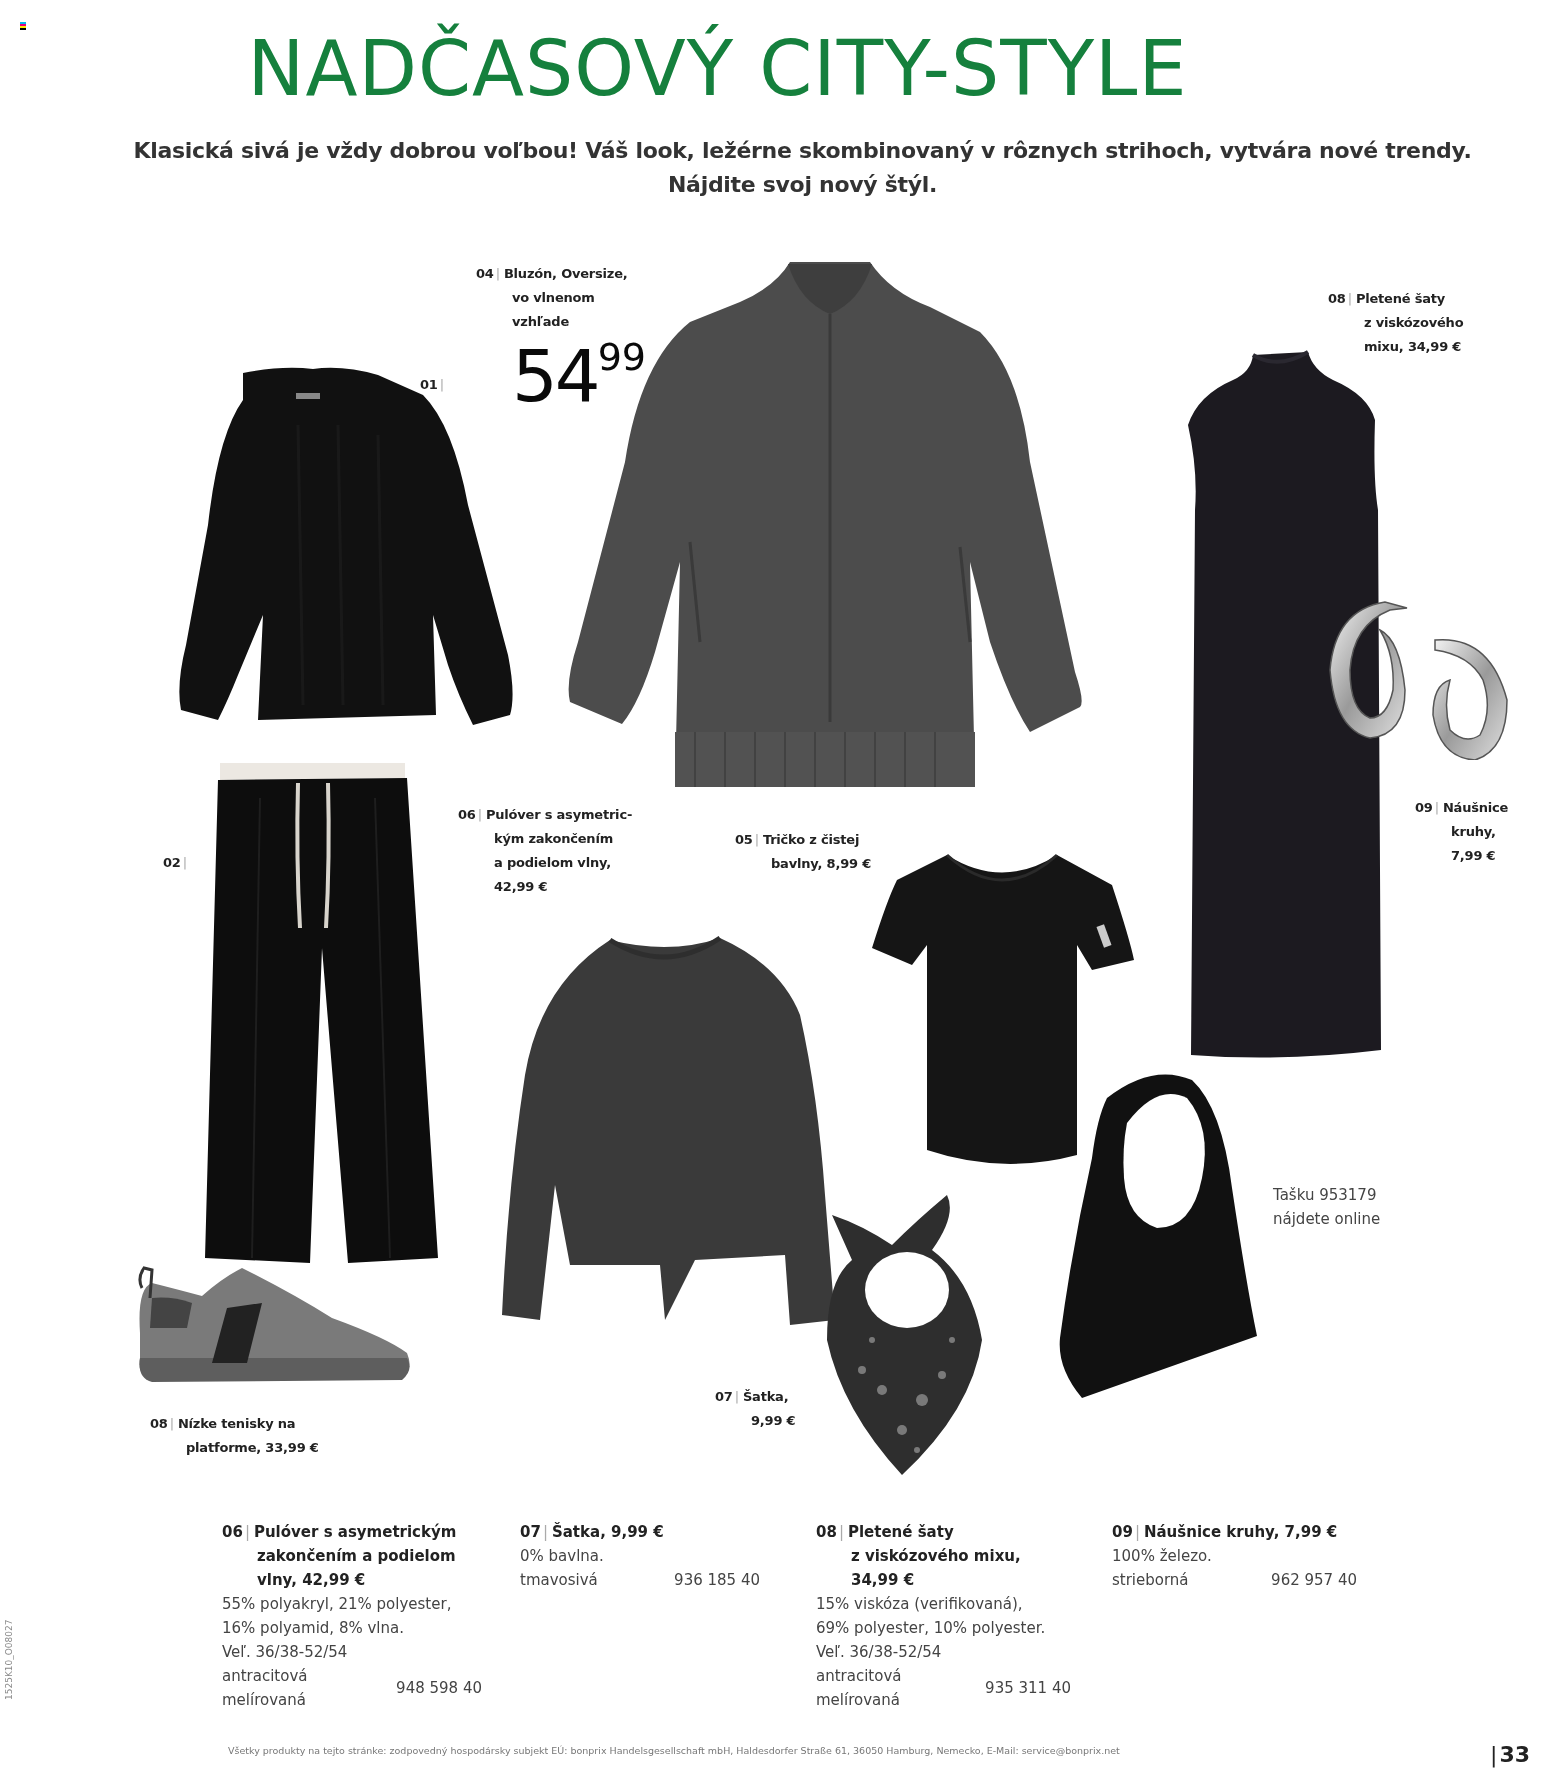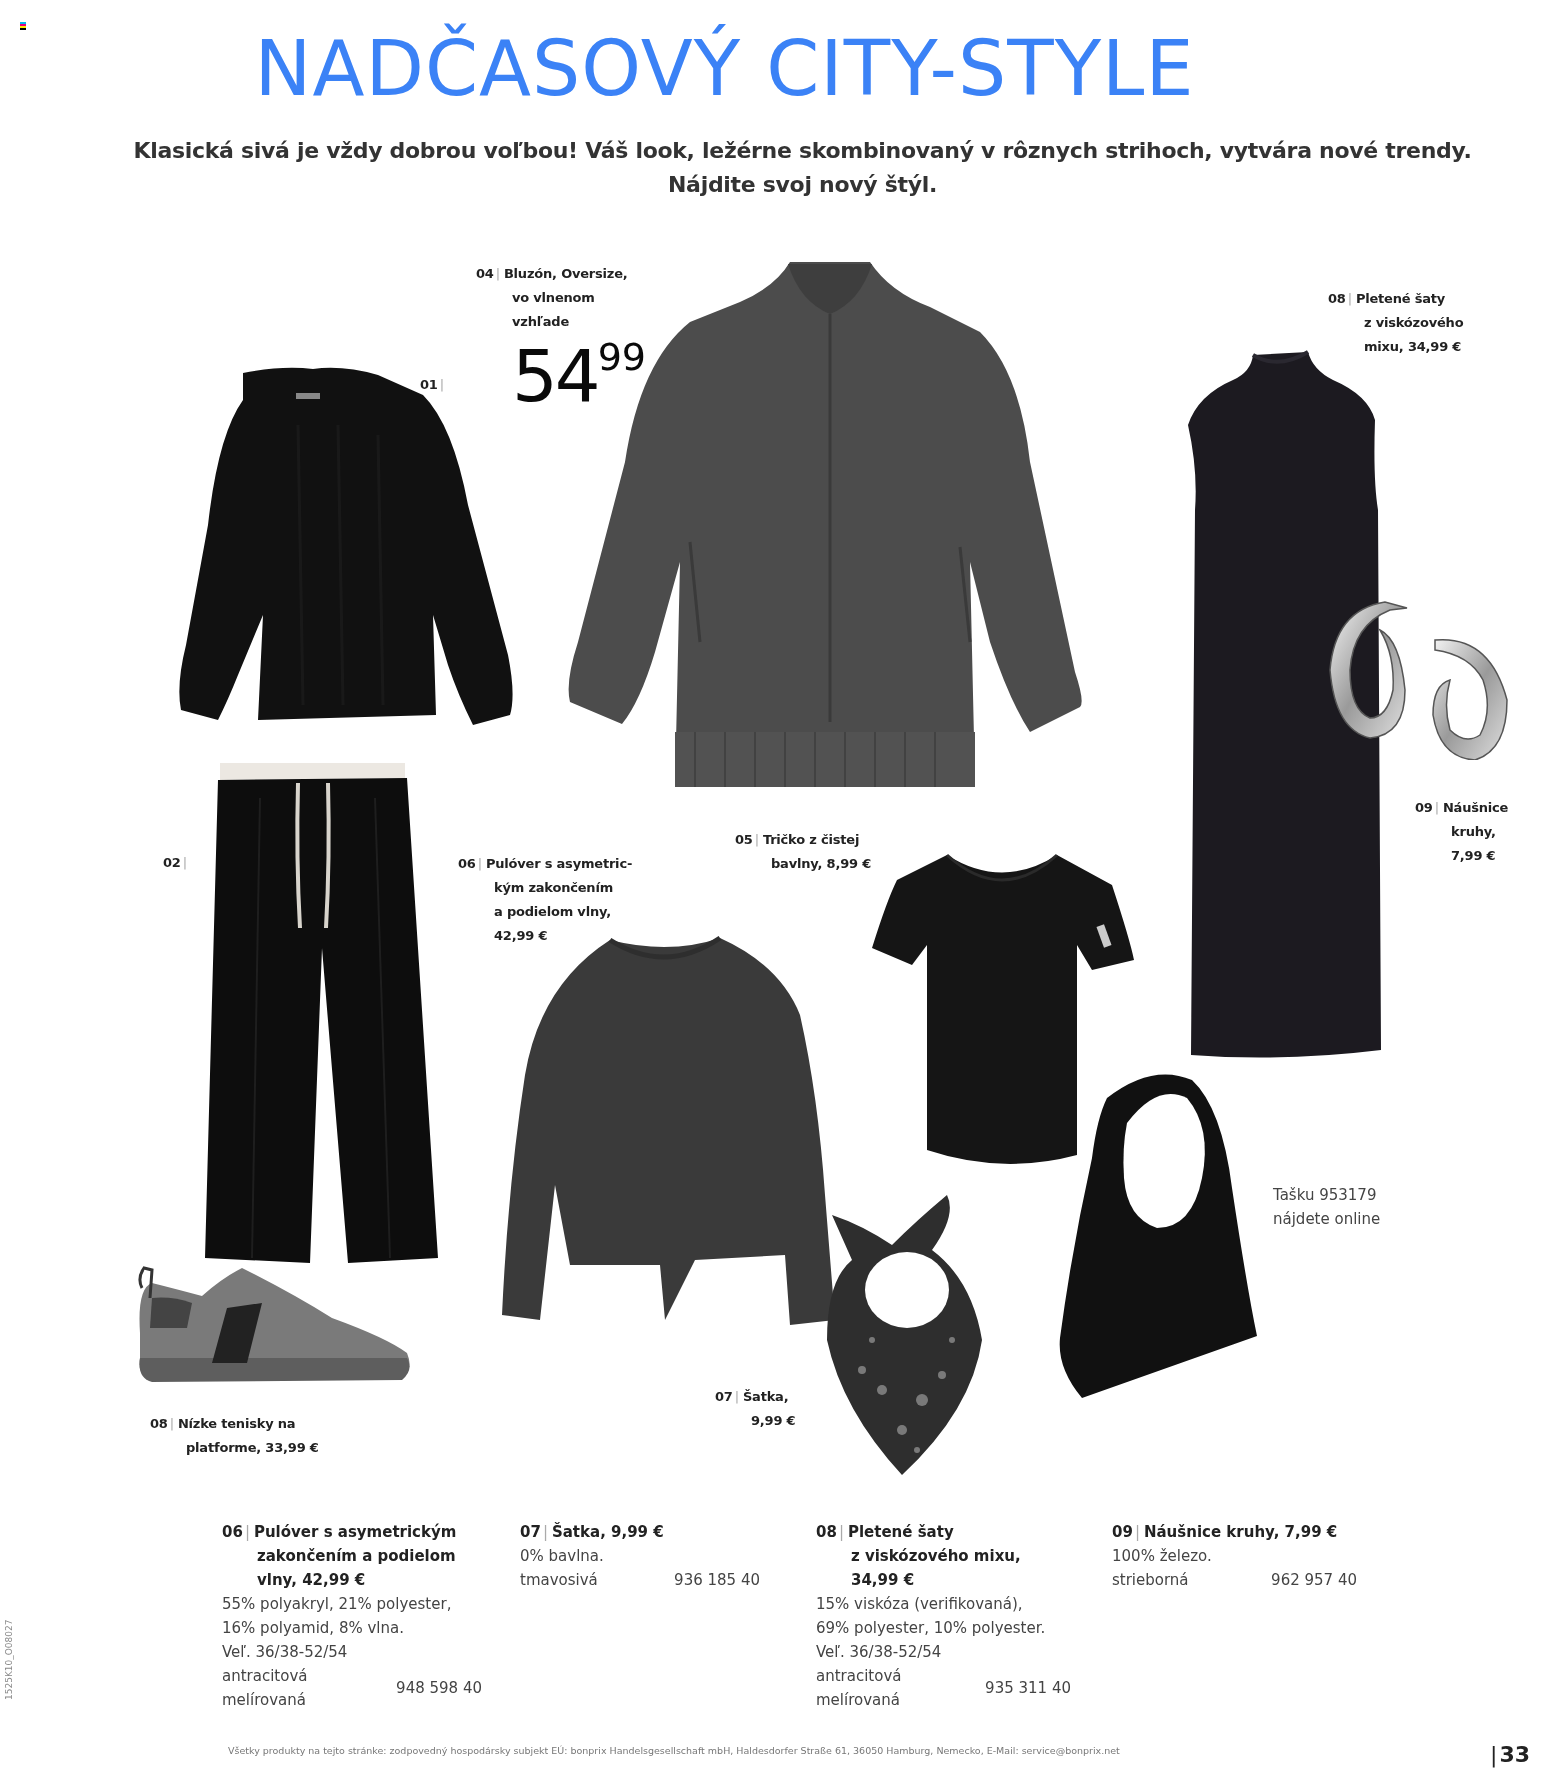--- a/index.html
+++ b/index.html
@@ -1,18 +1,18 @@
 <!DOCTYPE html>
 <html><head>
 <meta charset="utf-8">
 <style>
   html, body { margin:0; padding:0; background:#ffffff; }
   body { width:1550px; height:1783px; position:relative; overflow:hidden; font-family:"DejaVu Sans", "Liberation Sans", sans-serif; color:#1a1a1a; }
   .abs { position:absolute; }
-  .title { left:8px; width:1433px; top:24px; text-align:center; font-family:"DejaVu Sans", sans-serif; font-weight:400; font-size:76px; letter-spacing:1px; color:#3b82f6; line-height:90px; }
+  .title { left:1px; width:1433px; top:24px; text-align:center; font-family:"DejaVu Sans", sans-serif; font-weight:400; font-size:76px; letter-spacing:1px; color:#15803d; line-height:90px; }
   .subtitle { left:90px; width:1425px; top:134px; text-align:center; font-family:"DejaVu Sans", sans-serif; font-weight:700; font-size:22px; line-height:34px; color:#333; letter-spacing:-0.3px; }
   .label { font-family:"DejaVu Sans", sans-serif; font-weight:700; font-size:13px; line-height:24px; color:#222; letter-spacing:-0.2px; }
   .label .bar { color:#aaa; font-weight:400; margin:0 4px 0 2px; }
   .label.block .line { display:block; }
   .price-big { font-family:"DejaVu Sans", sans-serif; font-weight:400; color:#0a0a0a; }
   .price-big .int { font-size:72px; line-height:72px; letter-spacing:-3px; }
   .price-big .dec { font-size:38px; line-height:38px; vertical-align:top; position:relative; top:-2px; }
   .note { font-family:"DejaVu Sans", sans-serif; font-size:15px; line-height:24px; color:#444; }
   .info { font-family:"DejaVu Sans", sans-serif; font-size:15px; line-height:24px; color:#444; }
   .info .head { font-weight:700; color:#222; }
@@ -118,21 +118,21 @@
   <span class="line" style="padding-left:36px;">bavlny, 8,99 €</span>
 </div>
 <div class="abs" style="left:872px; top:850px; width:262px; height:325px;">
   <svg width="262" height="325" viewBox="0 0 262 325">
     <path d="M75 5 Q130 40 185 5 L240 35 Q258 90 262 110 L220 120 L205 95 L205 305 Q130 325 55 300 L55 95 L40 115 L0 98 Q15 50 25 30 Z" fill="#151515"></path>
     <path d="M75 5 Q130 55 185 5" stroke="#2a2a2a" stroke-width="3" fill="none"></path>
     <rect x="228" y="75" width="8" height="22" fill="#cccccc" transform="rotate(-20 232 86)"></rect>
   </svg>
 </div>
 
-<div class="abs label block" style="left:458px; top:852px;">
+<div class="abs label block" style="left:458px; top:803px;">
   <span class="line"><span>06</span><span class="bar">|</span><span>Pulóver s asymetric-</span></span>
   <span class="line" style="padding-left:36px;">kým zakončením</span>
   <span class="line" style="padding-left:36px;">a podielom vlny,</span>
   <span class="line" style="padding-left:36px;">42,99 €</span>
 </div>
 <div class="abs" style="left:500px; top:935px; width:335px; height:395px;">
   <svg width="335" height="395" viewBox="0 0 335 395">
     <path d="M110 5 Q170 20 220 3 Q280 30 300 80 Q318 160 325 260 L335 385 L290 390 L285 320 L195 325 L165 385 L160 330 L70 330 L55 250 L40 385 L2 380 Q8 250 25 140 Q40 50 110 5 Z" fill="#3a3a3a"></path>
     <path d="M110 5 Q165 40 220 3" stroke="#2e2e2e" stroke-width="5" fill="none"></path>
   </svg>

